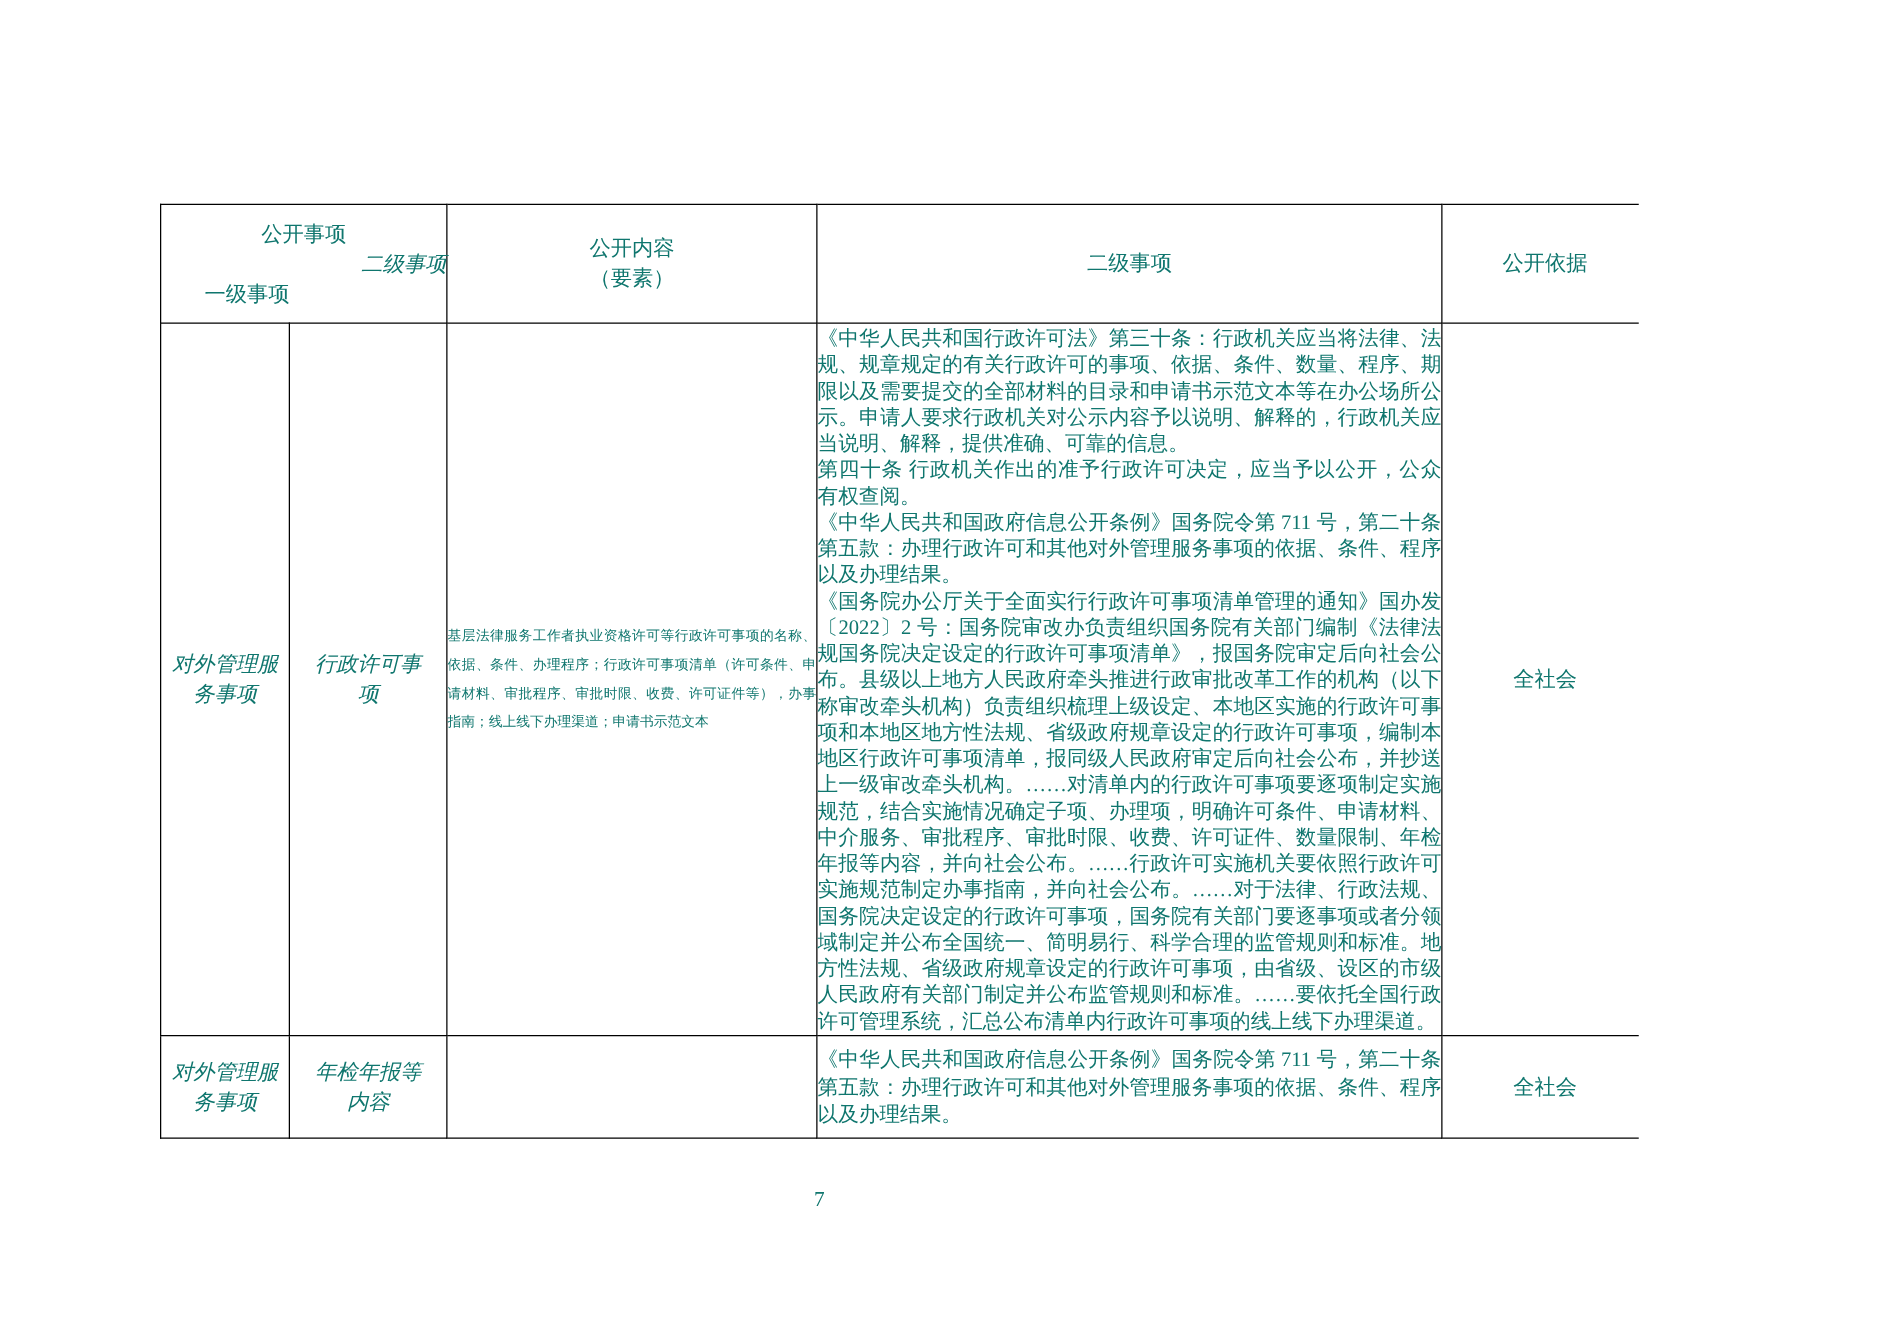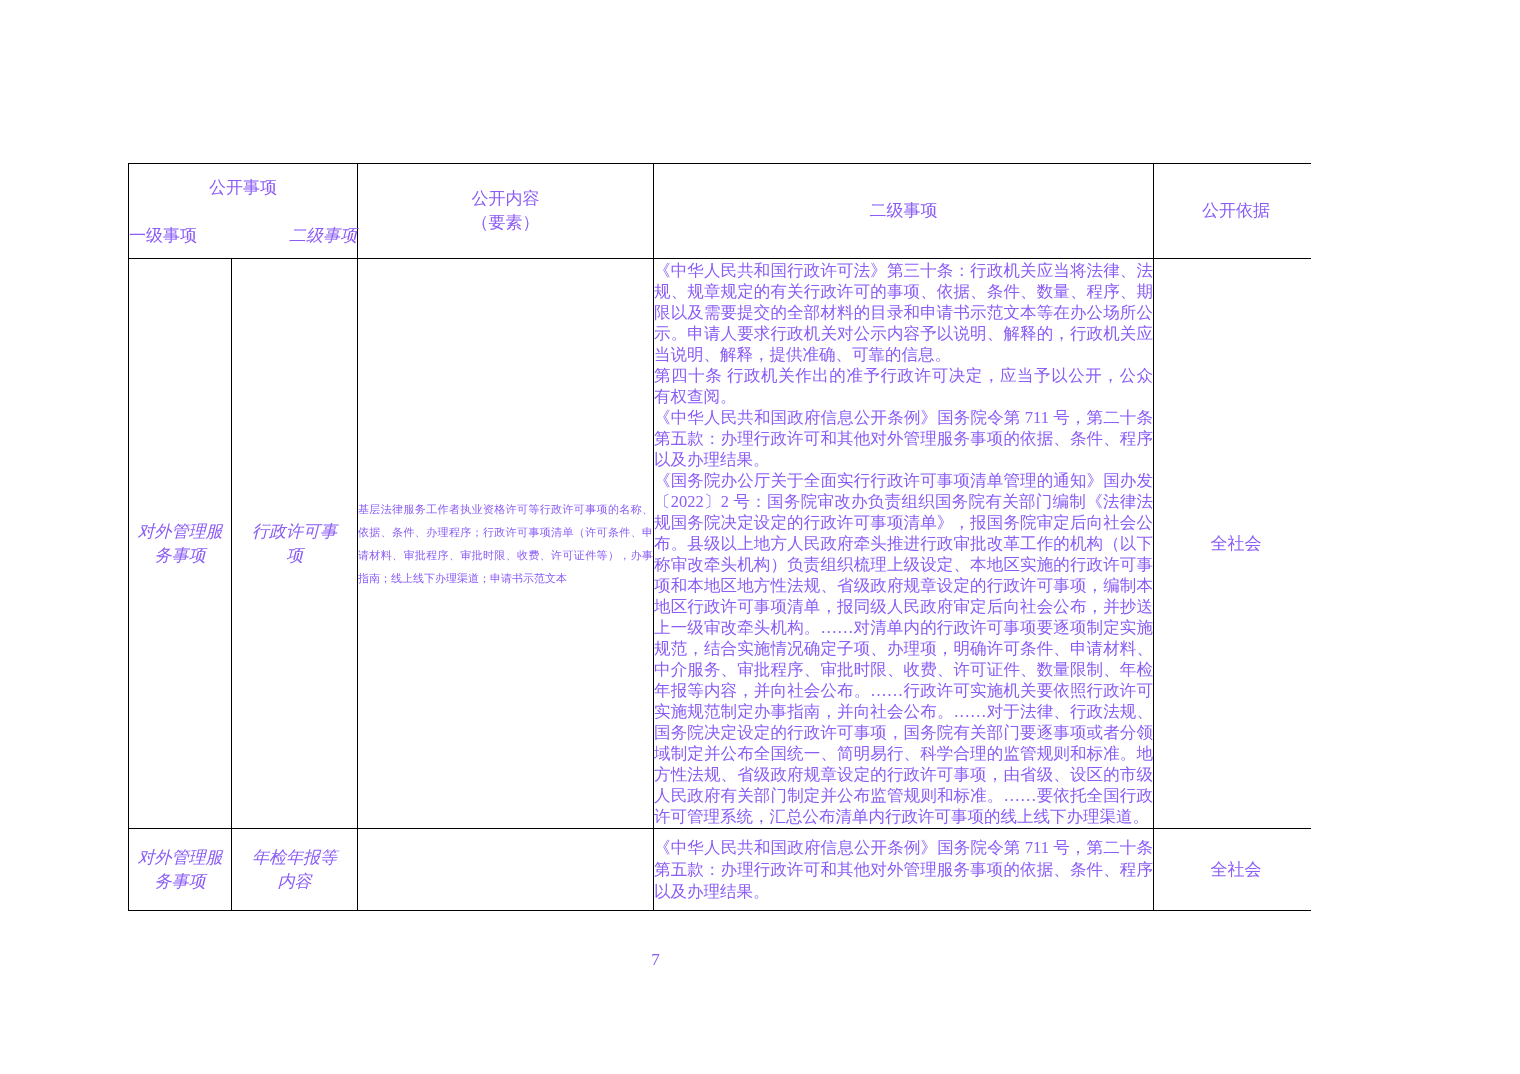--- a/index.html
+++ b/index.html
@@ -7,21 +7,21 @@
     padding: 0;
     background: #ffffff;
   }
   .page {
     position: relative;
     width: 1311px;
     height: 1074px;
     background: #ffffff;
     overflow: hidden;
     font-family: "Liberation Serif", "DejaVu Serif", serif;
-    color: #8b5cf6;
+    color: #0f766e;
   }
   table.items-table {
     position: absolute;
     left: 128px;
     top: 163px;
     border-collapse: collapse;
     table-layout: fixed;
     width: 1190px;
   }
   table.items-table td, table.items-table th {
@@ -43,21 +43,21 @@
   .hdr-split {
     display: flex;
     flex-direction: column;
     justify-content: space-between;
     height: 72px;
     padding: 8px 0 6px 0;
   }
   .hdr-sub-row {
     display: flex;
   }
-  .hdr-sub-row .sub1 { width: 45%; text-align: left; }
+  .hdr-sub-row .sub1 { width: 45%; text-align: right; margin-top: 24px; }
   .hdr-sub-row .sub2 { width: 55%; text-align: right; font-style: italic; }
   .cell-center {
     text-align: center;
     font-size: 17px;
     line-height: 24px;
   }
   .cell-center .wrap-narrow {
     display: inline-block;
     max-width: 90px;
     font-style: italic;

